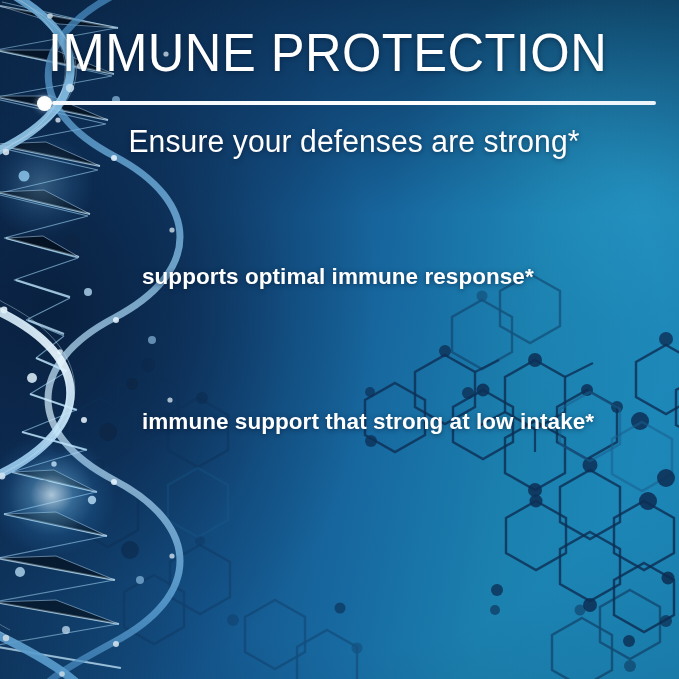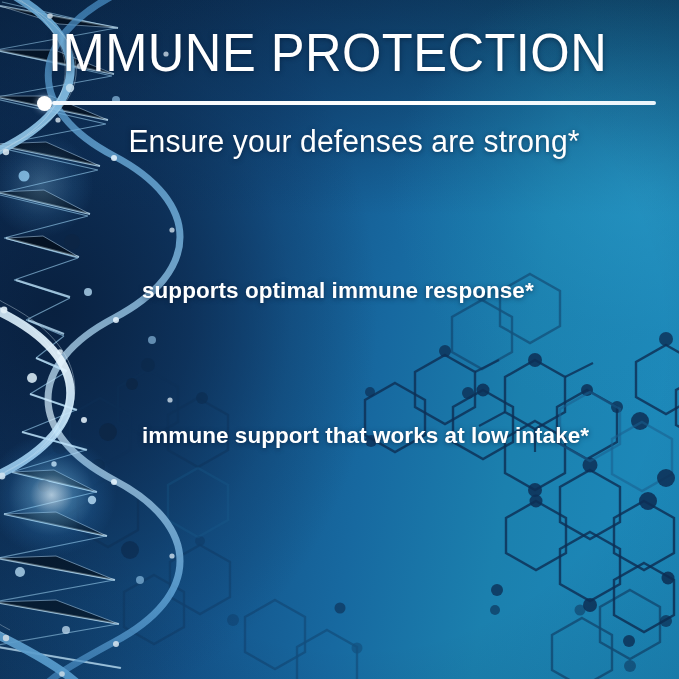--- a/index.html
+++ b/index.html
@@ -127,21 +127,20 @@
     text-align:center;
     white-space:nowrap;
     transform:scaleX(.97);
     text-shadow:0 1px 5px rgba(4,22,48,.55);
   }
 
   
   .benefits{
     position:absolute;left:142px;top:262px;
     width:520px;
-    margin-top:14px;
   }
   .benefit{
     color:#ffffff;
     font-size:22.5px;
     line-height:30px;
     font-weight:700;
     letter-spacing:.05px;
     white-space:nowrap;
     text-shadow:0 1px 5px rgba(4,22,48,.60);
   }
@@ -411,16 +410,16 @@
     <h1 class="title">IMMUNE PROTECTION</h1>
     <div class="rule-row">
       <span class="rule-dot"></span>
       <span class="rule-line"></span>
     </div>
     <p class="subtitle">Ensure your defenses are strong*</p>
   </div>
 
   <div class="benefits">
     <div class="benefit">supports optimal immune response*</div>
-    <div class="benefit">immune support that works at low intake*</div>
+    <div class="benefit">immune support that strong at low intake*</div>
   </div>
 
 </div>
 
 </body></html>

